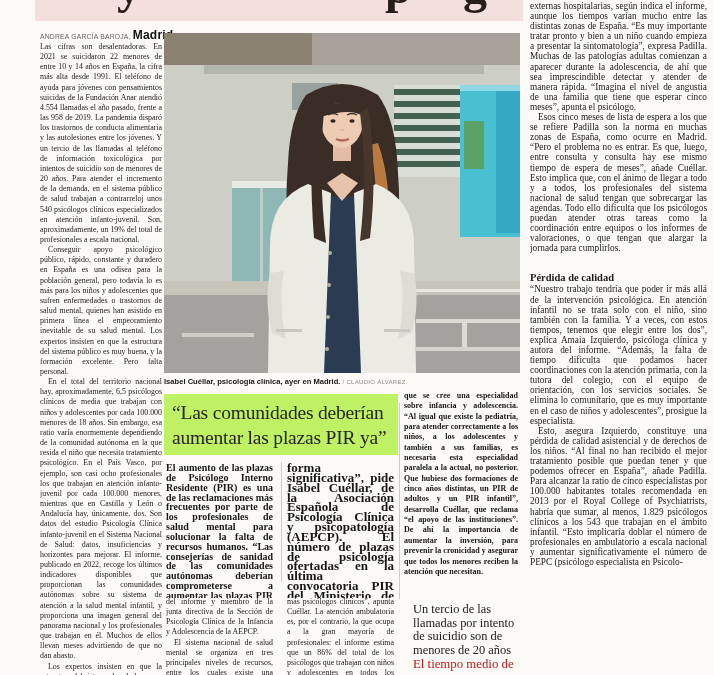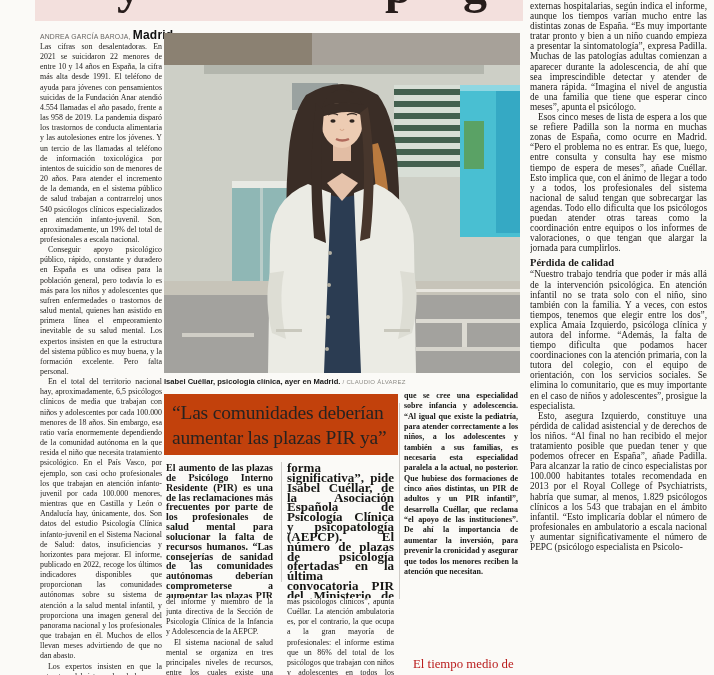--- a/index.html
+++ b/index.html
@@ -17,31 +17,31 @@
   .byline{position:absolute;left:40px;top:28px;width:130px;font-family:"Liberation Sans",sans-serif;font-size:6.8px;letter-spacing:.2px;color:#666460;white-space:nowrap;}
   .byline .author{font-weight:normal;}
   .byline .dateline{font-weight:bold;color:#111;font-size:12px;}
 
   
   .newscol{position:absolute;text-align:justify;overflow:hidden;}
   .newscol p{margin:0;}
   .newscol p.ind{text-indent:8px;}
   .col-left{left:40px;top:42px;width:122px;height:633px;font-size:7.9px;line-height:10.15px;}
   .col-right{left:530px;top:1px;width:177px;height:674px;font-size:9.3px;line-height:10.1px;}
-  .col-right h3{font-size:10.5px;margin:5px 0 1px 0;font-weight:bold;text-align:left;}
+  .col-right h3{font-size:10.5px;margin:20px 0 1px 0;font-weight:bold;text-align:left;}
 
   
   .photo{position:absolute;left:164px;top:33px;width:356px;height:340px;overflow:hidden;background:#c6c9c0;}
   .photo svg{display:block;}
   .caption{position:absolute;left:164px;top:377px;width:356px;font-family:"Liberation Sans",sans-serif;font-size:7.6px;color:#1a1a1a;}
   .caption .cap-main{font-weight:bold;}
   .caption .cap-credit{font-weight:normal;font-size:6px;color:#8d8b86;letter-spacing:.3px;}
 
   
-  .quote-box{position:absolute;left:164px;top:394px;width:234px;height:61px;background:#c2410c;display:flex;align-items:center;}
+  .quote-box{position:absolute;left:164px;top:394px;width:234px;height:61px;background:#bef264;display:flex;align-items:center;}
   .quote-box .qh{padding:2px 6px 2px 8px;font-size:19.5px;line-height:25px;font-weight:500;color:#272220;letter-spacing:-.2px;}
 
   .boxcol{position:absolute;text-align:justify;font-weight:bold;color:#171715;overflow:hidden;}
   .box-c1{left:166px;top:463px;width:107px;font-size:10px;line-height:9.85px;height:135px;}
   .box-c2{left:287px;top:463px;width:107px;font-size:13px;line-height:9.85px;height:135px;}
   .box-c3{left:404px;top:391px;width:114px;font-size:8px;line-height:10.35px;height:198px;}
 
   .vrule{position:absolute;width:1px;background:#cfccc8;}
   .rule-ab{left:281px;top:462px;height:120px;}
   .rule-bc{left:399px;top:403px;height:196px;}
@@ -166,20 +166,21 @@
   <div class="vrule rule-bc"></div>
 
   <div class="contcol cont-1">
     <p>del informe y miembro de la junta directiva de la Sección de Psicología Clínica de la Infancia y Adolescencia de la AEPCP.</p>
     <p class="ind">El sistema nacional de salud mental se organiza en tres principales niveles de recursos, entre los cuales existe una comunica-</p>
   </div>
   <div class="contcol cont-2">
     <p>más psicólogos clínicos”, apunta Cuéllar. La atención ambulatoria es, por el contrario, la que ocupa a la gran mayoría de profesionales: el informe estima que un 86% del total de los psicólogos que trabajan con niños y adolescentes en todos los dispositivos, 469 de 543.</p>
   </div>
 
+  <div class="pull-quote">Un tercio de las llamadas por intento de suicidio son de menores de 20 años</div>
   <div class="cutoff">El tiempo medio de</div>
 
   <div class="newscol col-right">
     <p>externas hospitalarias, según indica el informe, aunque los tiempos varían mucho entre las distintas zonas de España. “Es muy importante tratar pronto y bien a un niño cuando empieza a presentar la sintomatología”, expresa Padilla. Muchas de las patologías adultas comienzan a aparecer durante la adolescencia, de ahí que sea imprescindible detectar y atender de manera rápida. “Imagina el nivel de angustia de una familia que tiene que esperar cinco meses”, apunta el psicólogo.</p>
     <p class="ind">Esos cinco meses de lista de espera a los que se refiere Padilla son la norma en muchas zonas de España, como ocurre en Madrid. “Pero el problema no es entrar. Es que, luego, entre consulta y consulta hay ese mismo tiempo de espera de meses”, añade Cuéllar. Esto implica que, con el ánimo de llegar a todo y a todos, los profesionales del sistema nacional de salud tengan que sobrecargar las agendas. Todo ello dificulta que los psicólogos puedan atender otras tareas como la coordinación entre equipos o los informes de valoraciones, o que tengan que alargar la jornada para cumplirlos.</p>
     <h3>Pérdida de calidad</h3>
     <p>“Nuestro trabajo tendría que poder ir más allá de la intervención psicológica. En atención infantil no se trata solo con el niño, sino también con la familia. Y a veces, con estos tiempos, tenemos que elegir entre los dos”, explica Amaia Izquierdo, psicóloga clínica y autora del informe. “Además, la falta de tiempo dificulta que podamos hacer coordinaciones con la atención primaria, con la tutora del colegio, con el equipo de orientación, con los servicios sociales. Se elimina lo comunitario, que es muy importante en el caso de niños y adolescentes”, prosigue la especialista.</p>
     <p class="ind">Esto, asegura Izquierdo, constituye una pérdida de calidad asistencial y de derechos de los niños. “Al final no han recibido el mejor tratamiento posible que puedan tener y que podemos ofrecer en España”, añade Padilla. Para alcanzar la ratio de cinco especialistas por 100.000 habitantes totales recomendada en 2013 por el Royal College of Psychiatrists, habría que sumar, al menos, 1.829 psicólogos clínicos a los 543 que trabajan en el ámbito infantil. “Esto implicaría doblar el número de profesionales en ambulatorio a escala nacional y aumentar significativamente el número de PEPC (psicólogo especialista en Psicolo-</p>
   </div>
 

